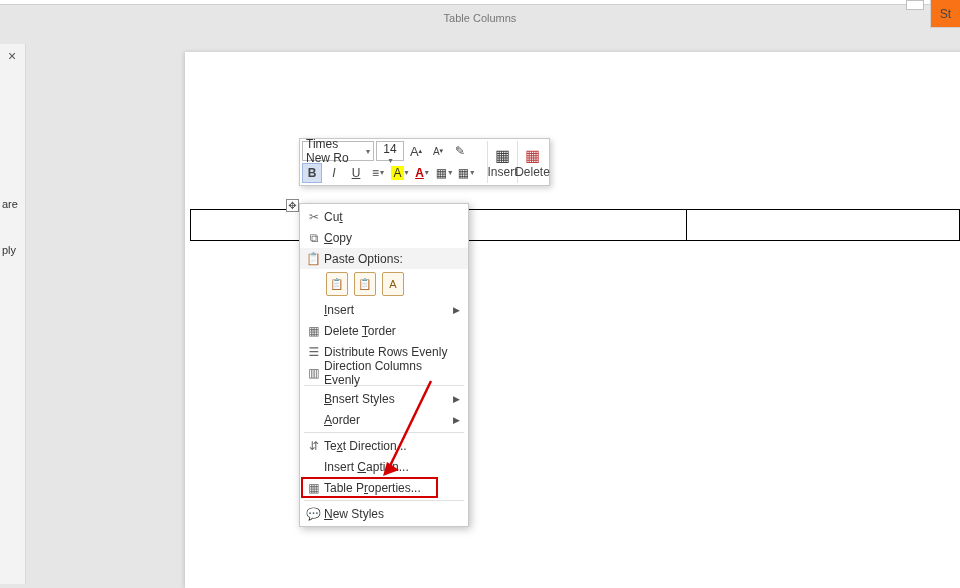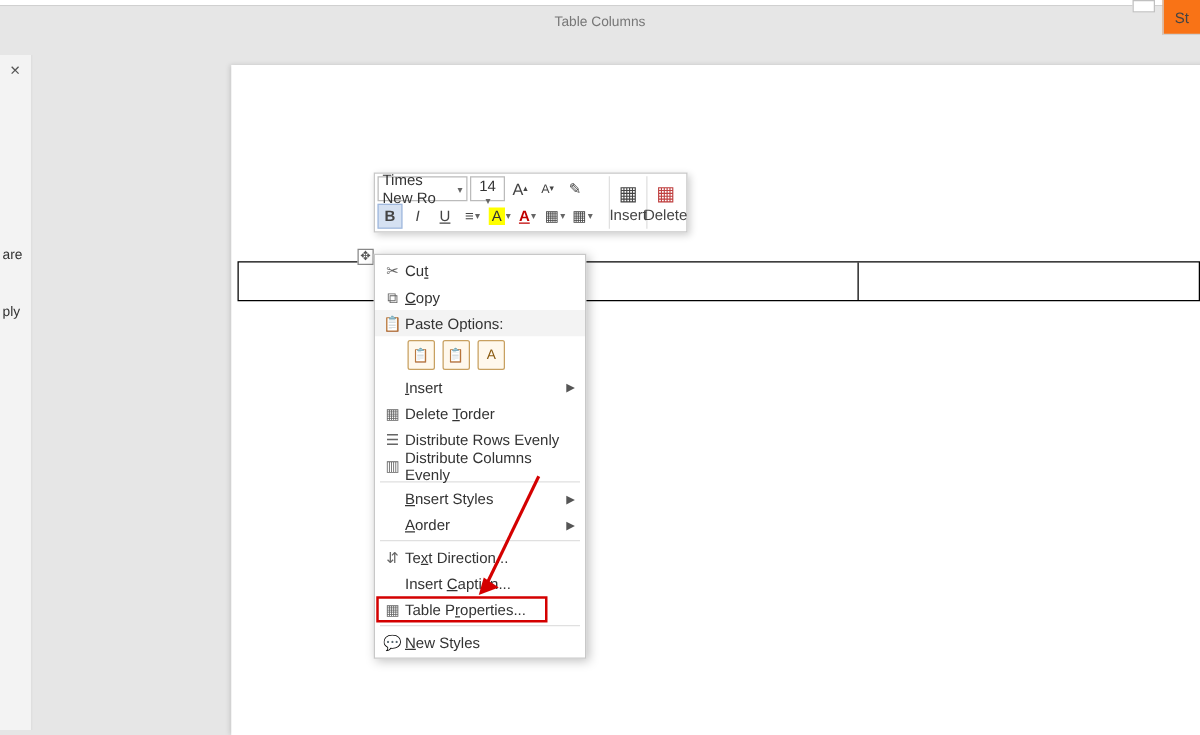--- a/index.html
+++ b/index.html
@@ -169,21 +169,21 @@
   <div class="ctx-item">
     <span class="ic">▦</span>
     <span class="lbl"><span>Delete </span><span class="acc">T</span><span>order</span></span>
   </div>
   <div class="ctx-item">
     <span class="ic">☰</span>
     <span class="lbl">Distribute Rows Evenly</span>
   </div>
   <div class="ctx-item">
     <span class="ic">▥</span>
-    <span class="lbl">Distribute Columns Evenly</span>
+    <span class="lbl">Direction Columns Evenly</span>
   </div>
   <div class="sep"></div>
   <div class="ctx-item">
     <span class="ic"></span>
     <span class="lbl"><span class="acc">B</span><span>nsert Styles</span></span>
     <span class="arrow">▶</span>
   </div>
   <div class="ctx-item">
     <span class="ic"></span>
     <span class="lbl"><span class="acc">A</span><span>order</span></span>

